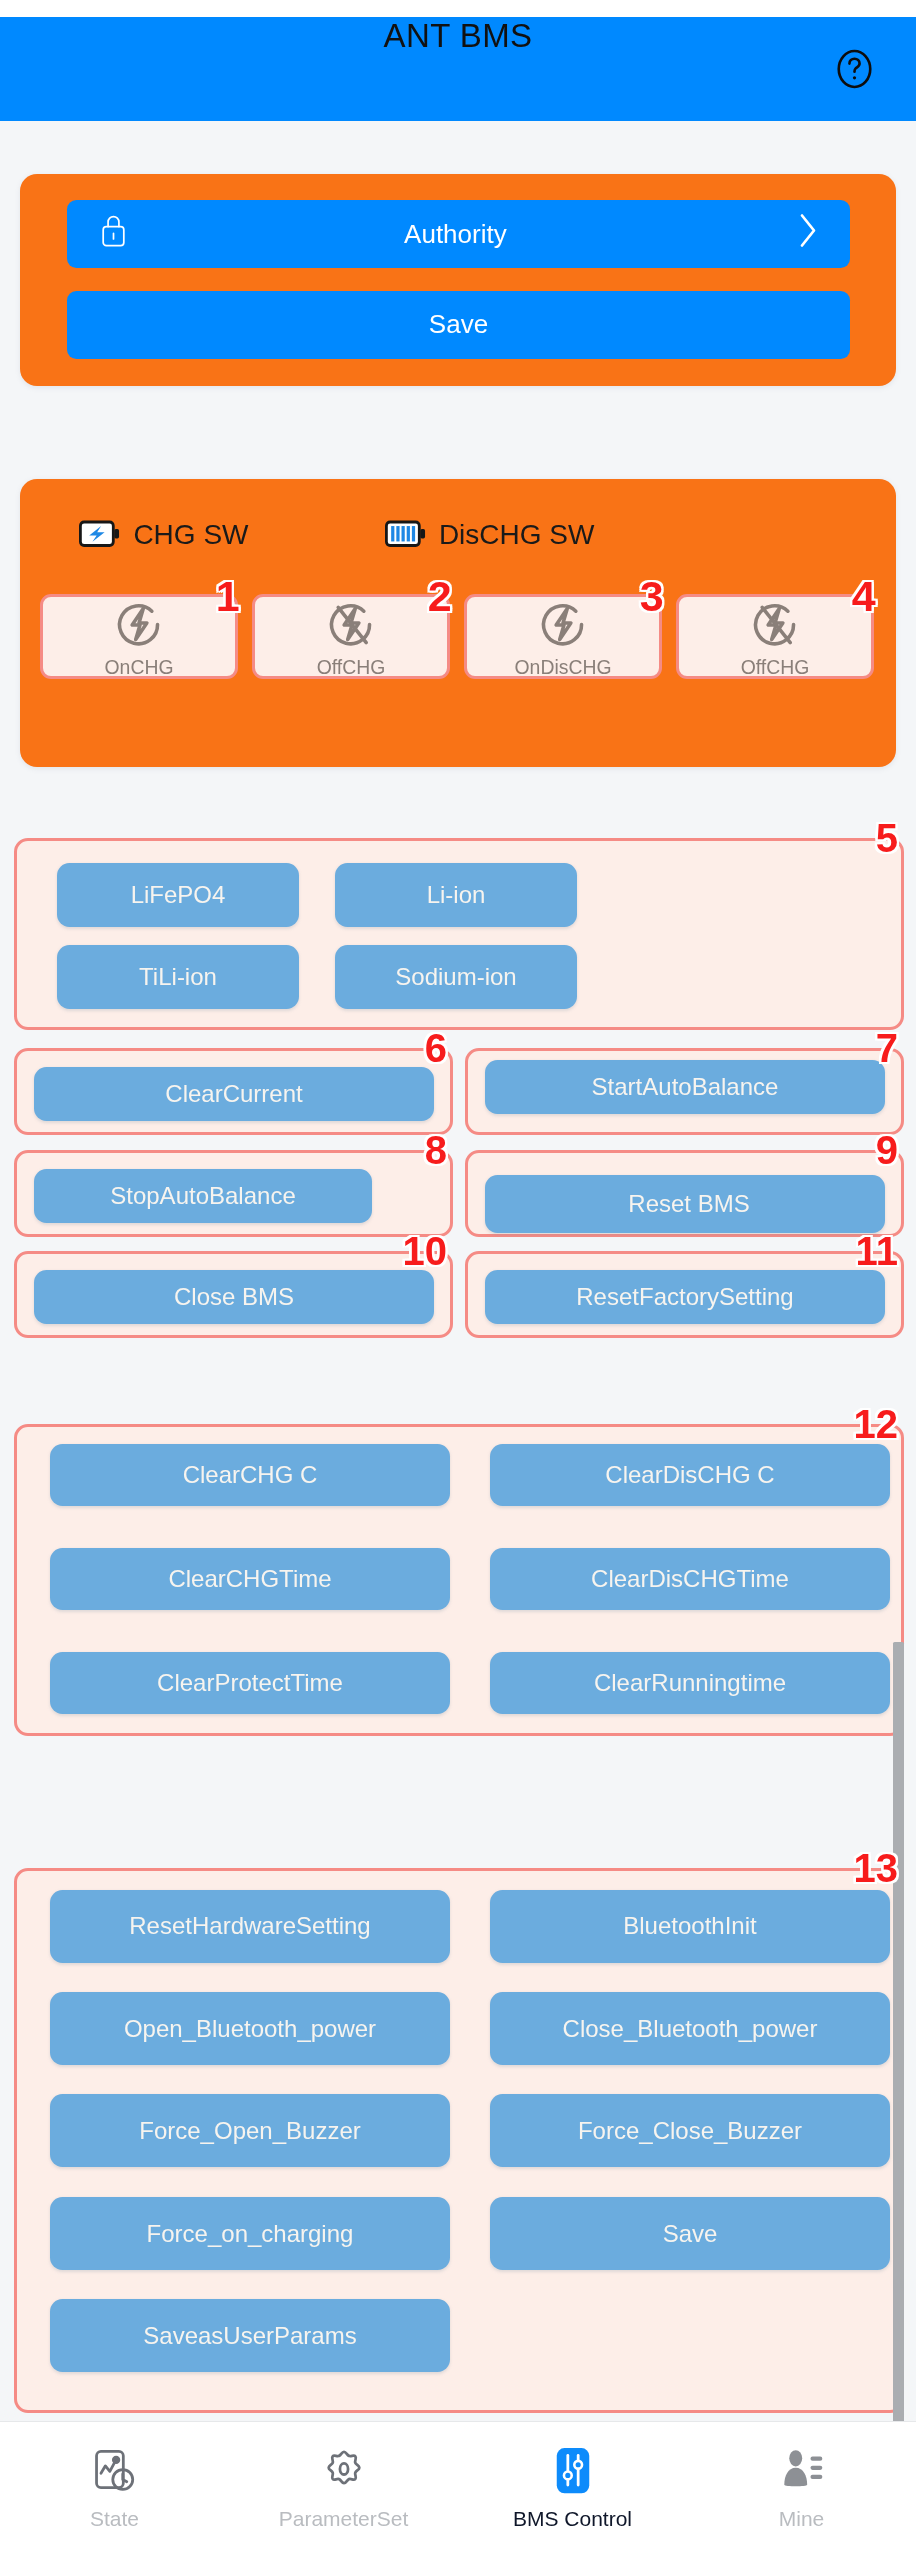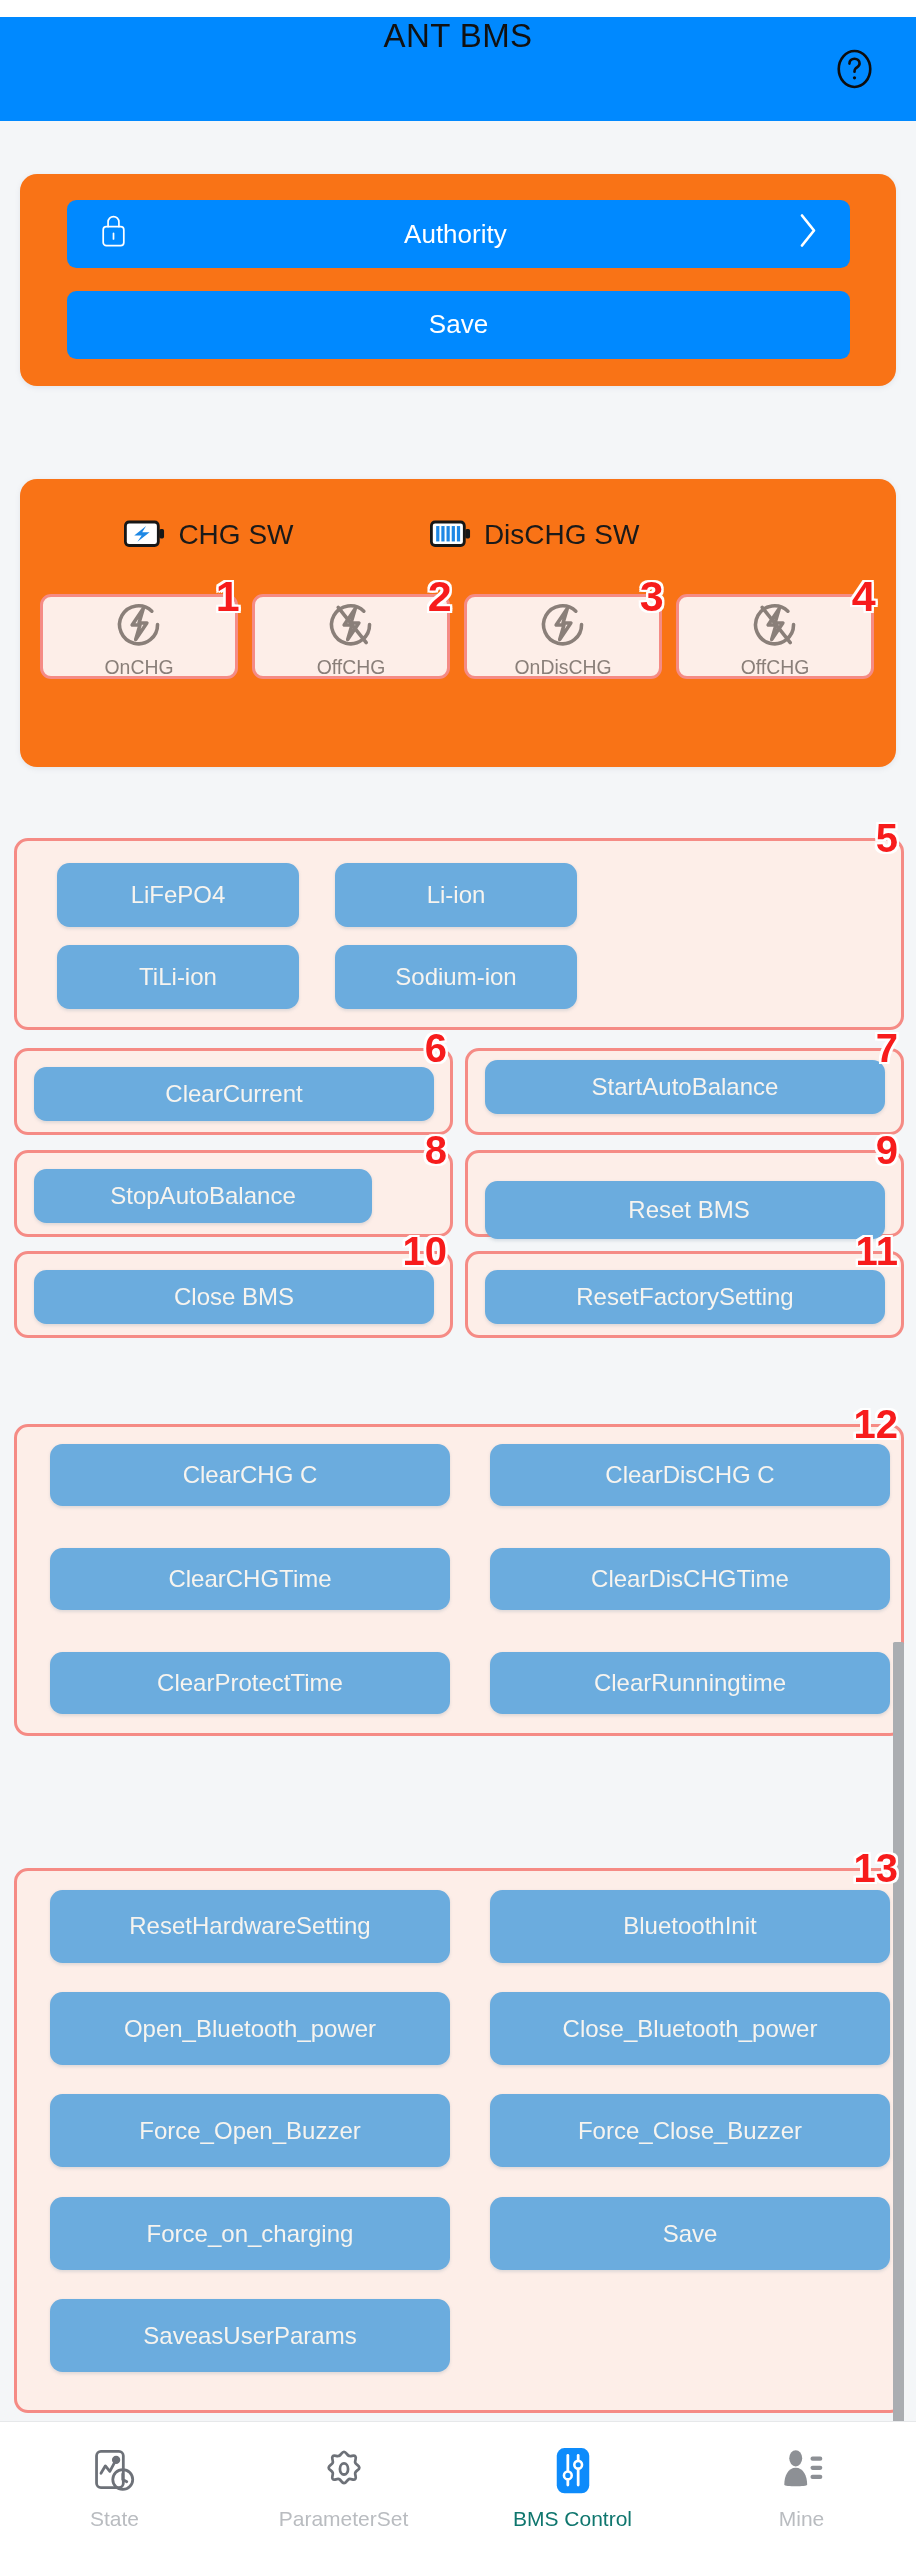--- a/index.html
+++ b/index.html
@@ -89,21 +89,21 @@
 
   
   #card-chg { top: 479px; height: 288px; }
   .sw-head-row {
     position: absolute;
     top: 40px; left: 0;
     width: 100%;
     display: flex;
   }
   .sw-head { display: flex; align-items: center; }
-  #sw-head-chg { margin-left: 104px; }
+  #sw-head-chg { margin-left: 59px; }
   #sw-head-dischg { margin-left: 136px; }
   .sw-head-label {
     font-size: 28px;
     color: #1a1a1a;
     margin-left: 12.4px;
   }
   .circ-row {
     position: absolute;
     top: 115px; left: 20px;
     width: 836px;
@@ -193,21 +193,21 @@
     justify-content: flex-start;
     padding-top: 22px;
     cursor: pointer;
   }
   .nav-icon { height: 54px; display: flex; align-items: center; justify-content: center; }
   .nav-label {
     margin-top: 9.3px;
     font-size: 21px;
     color: #b9bcc0;
   }
-  .nav-item.active .nav-label { color: #0f766e; }
+  .nav-item.active .nav-label { color: #0f172a; }
 
   
   #scrollbar-track {
     position: absolute;
     right: 6.2px;
     top: 124px;
     width: 11px;
     height: 2295px;
     background: transparent;
   }
@@ -355,21 +355,21 @@
         </button>
         <span class="ann-num">7</span>
       </div>
       <div class="redgroup" style="left: 14px; top: 1150px; width: 439px; height: 87px;">
         <button class="blue-btn" style="left: 17px; top: 16.3px; width: 338px; height: 54px;">
           <span>StopAutoBalance</span>
         </button>
         <span class="ann-num">8</span>
       </div>
       <div class="redgroup" style="left: 465px; top: 1150px; width: 439px; height: 87px;">
-        <button class="blue-btn" style="left: 17px; top: 28px; width: 400px; height: 58px; padding-left: 8px;">
+        <button class="blue-btn" style="left: 17px; top: 22px; width: 400px; height: 58px; padding-left: 8px;">
           <span>Reset BMS</span>
         </button>
         <span class="ann-num">9</span>
       </div>
       <div class="redgroup" style="left: 14px; top: 1251px; width: 439px; height: 87px;">
         <button class="blue-btn" style="left: 17px; top: 16.3px; width: 400px; height: 54px;">
           <span>Close BMS</span>
         </button>
         <span class="ann-num">10</span>
       </div>

